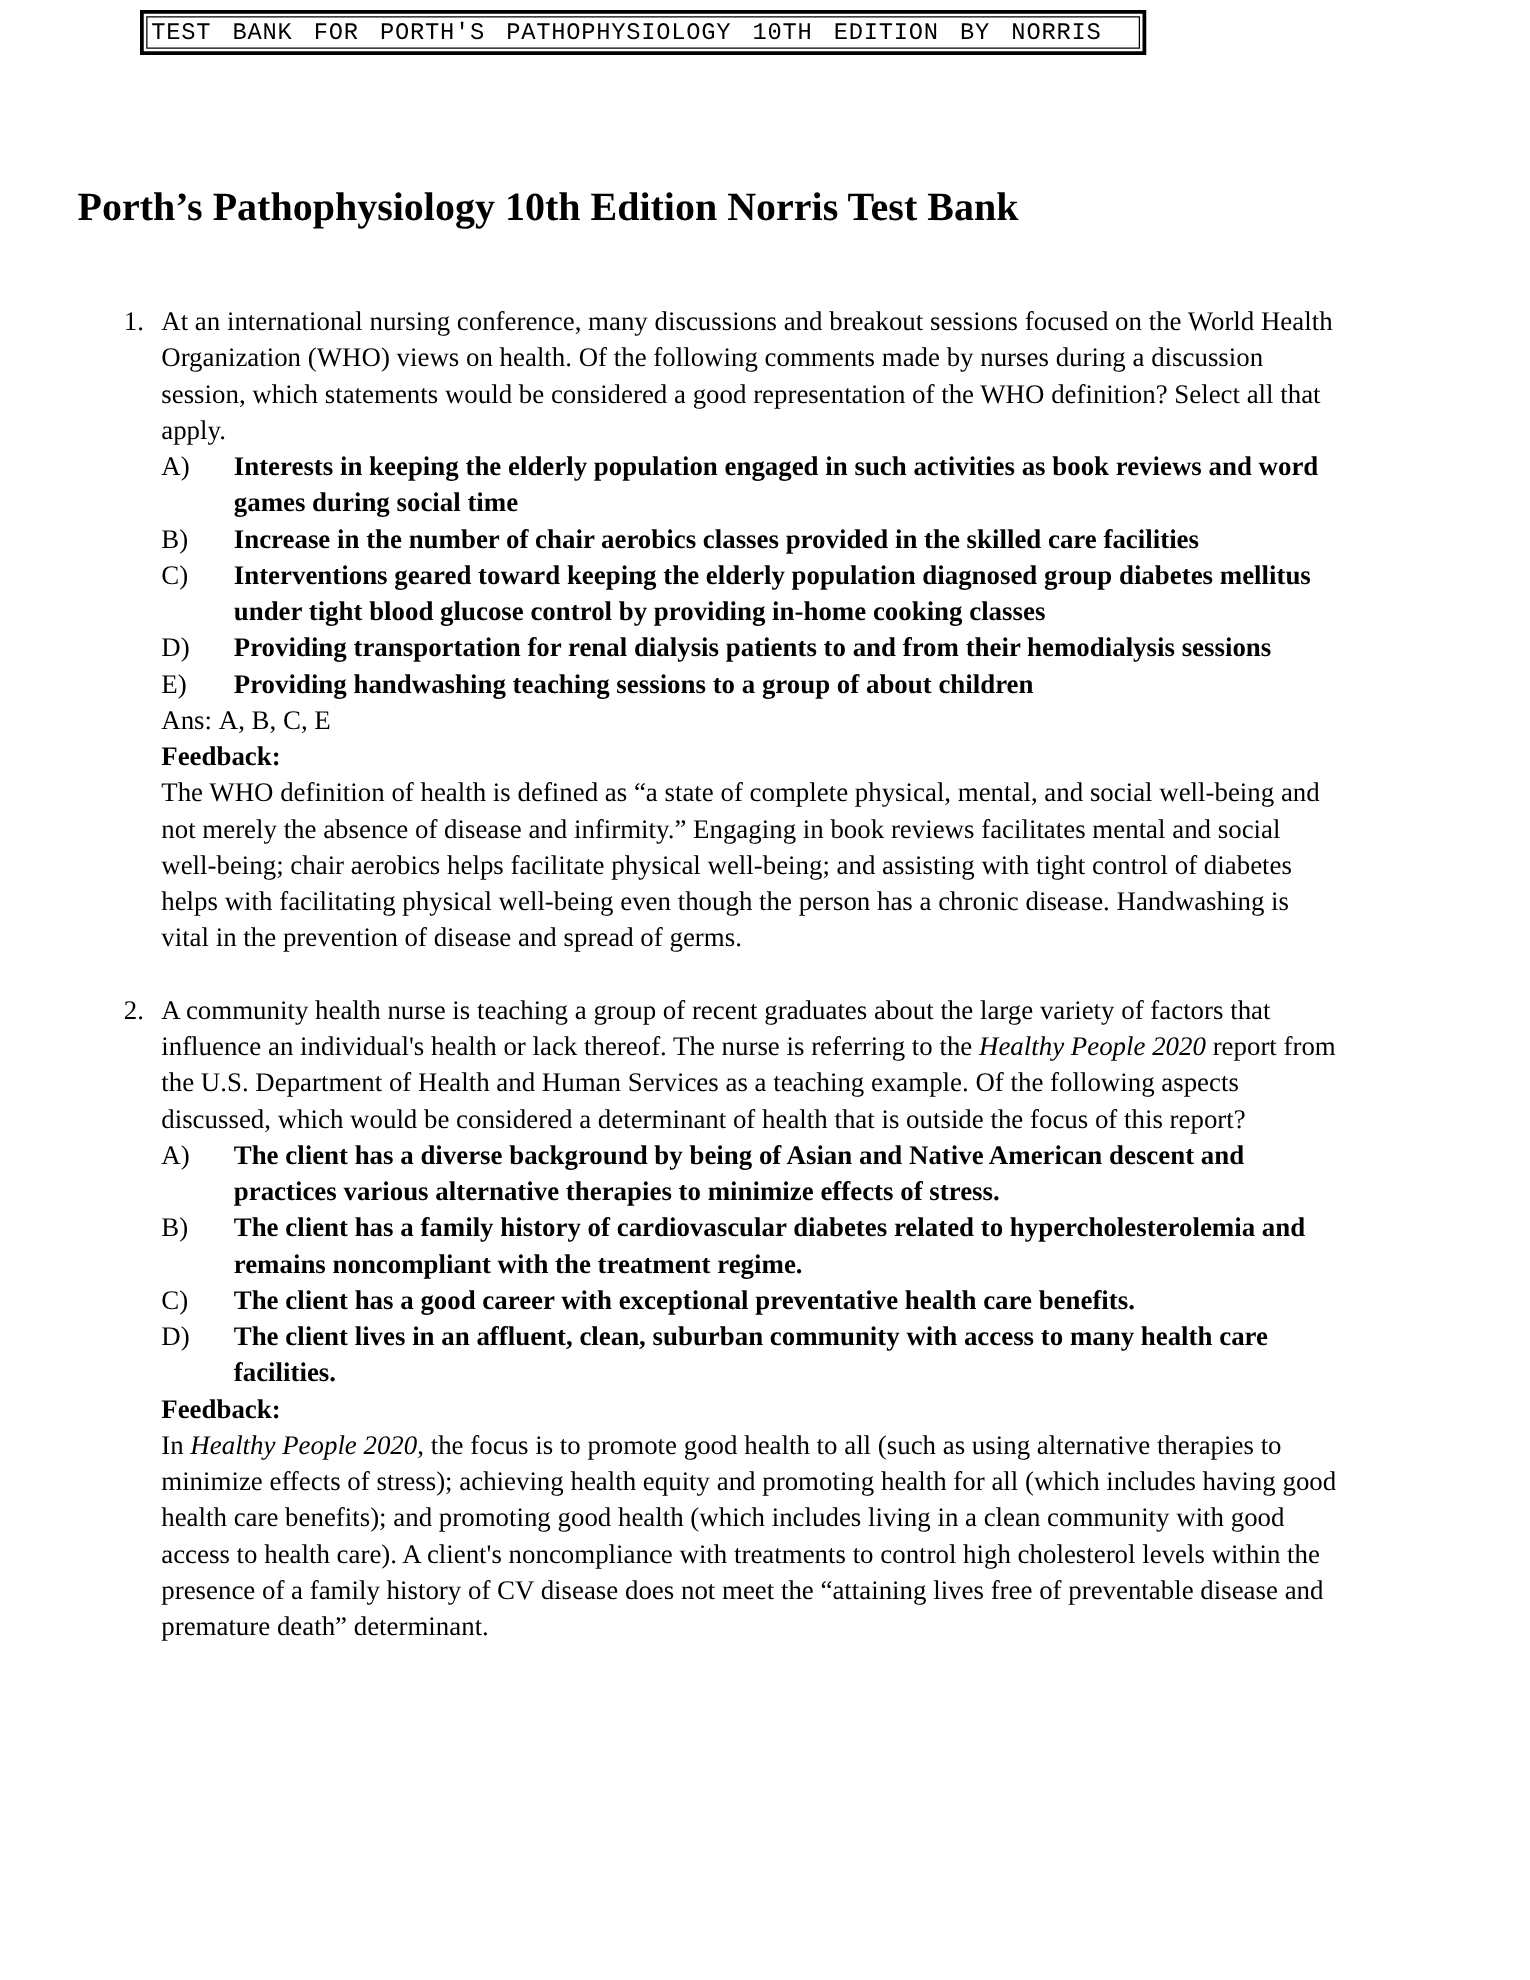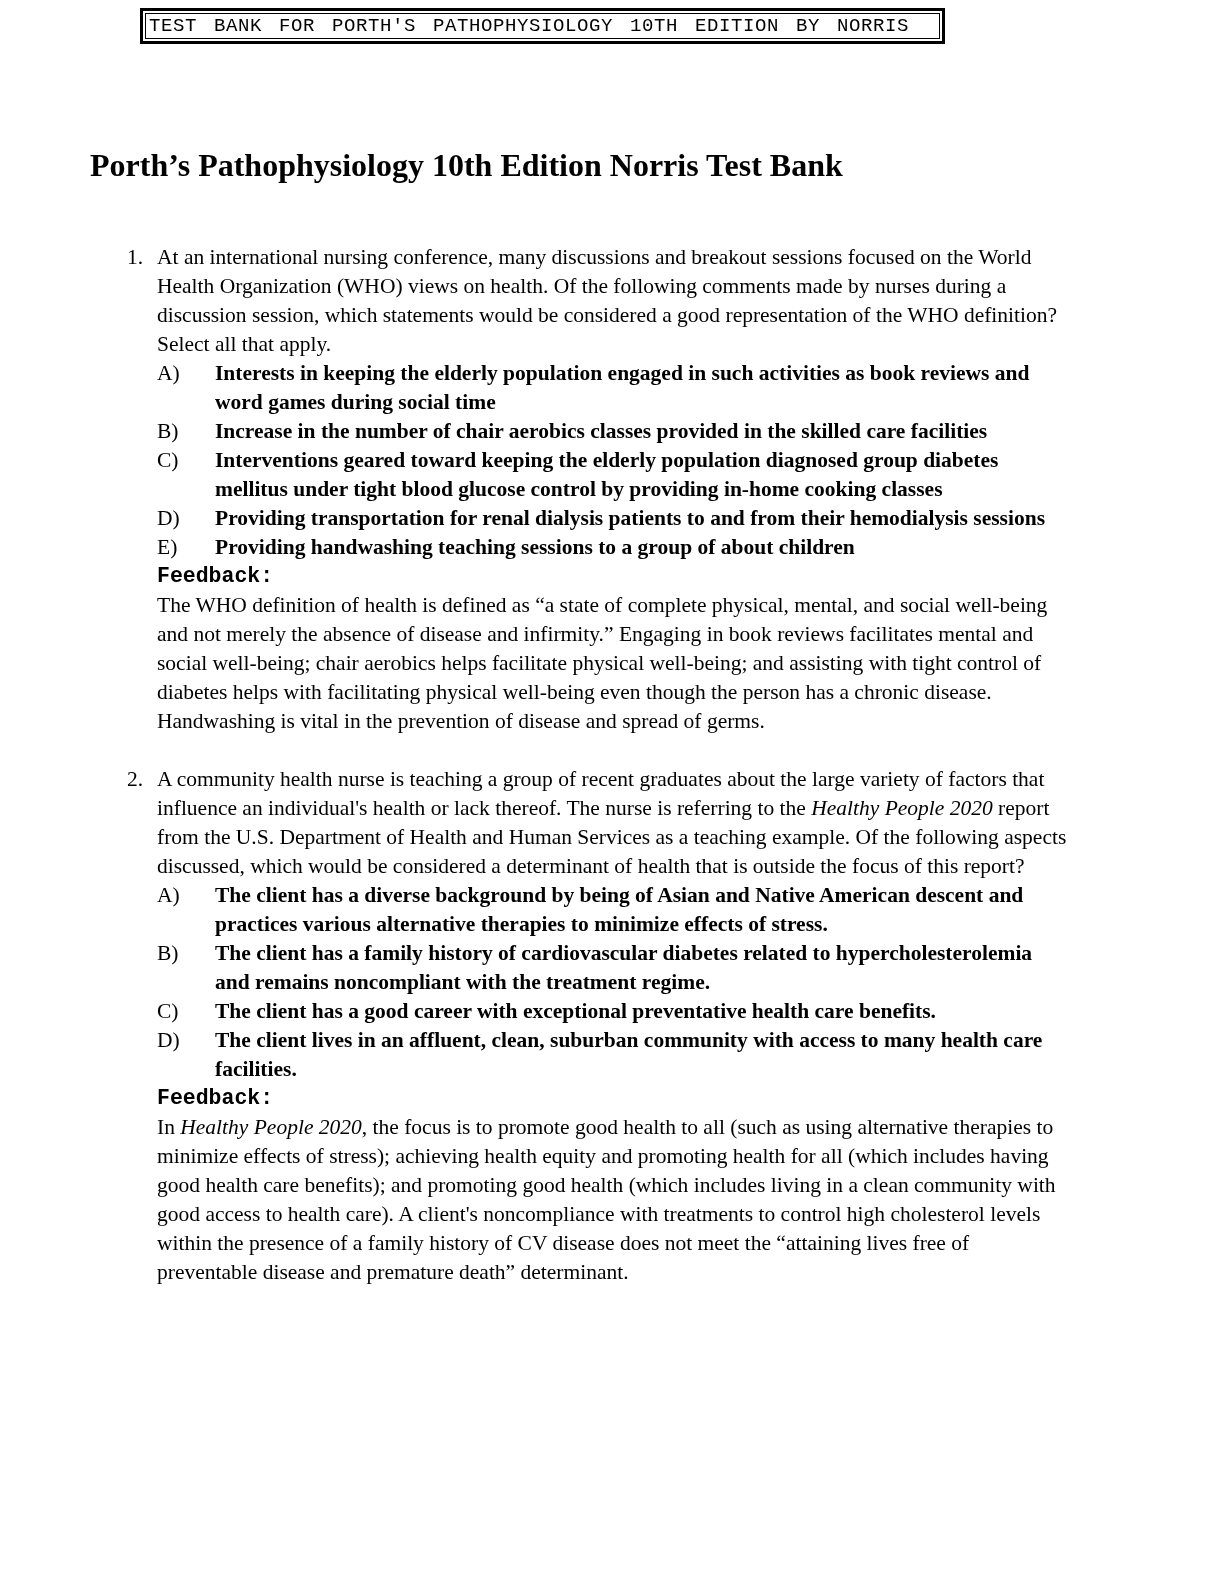--- a/index.html
+++ b/index.html
@@ -10,21 +10,21 @@
     color: #000000;
     font-family: "Liberation Serif", serif;
     font-size: 21.5px;
     line-height: 29px;
     overflow: hidden;
   }
   .page {
     box-sizing: border-box;
     width: 1224px;
     height: 1284px;
-    padding: 8px 153px 0 90px;
+    padding: 8px 153px 0 62px;
   }
   
   .banner-outer {
     box-sizing: border-box;
     width: 805px;
     margin-left: 50px;
     border: 3px solid #000;
     padding: 2px;
   }
   .banner-inner {
@@ -50,21 +50,21 @@
   .qnum {
     box-sizing: border-box;
     flex: none;
     width: 67px;
     padding-left: 37px;
   }
   .qbody { flex: 1; min-width: 0; }
   .option { display: flex; }
   .opt-letter { flex: none; width: 58px; }
   .opt-text { flex: 1; min-width: 0; font-weight: bold; }
-  .feedback-label { font-weight: bold; font-family: Liberation Mono, monospace; }
+  .feedback-label { font-weight: bold; }
   i { font-style: italic; }
 </style>
 </head>
 <body>
 
 <div class="page">
 
   <div class="banner-outer">
     <div class="banner-inner">TEST BANK FOR PORTH'S PATHOPHYSIOLOGY 10TH EDITION BY NORRIS</div>
   </div>
@@ -91,20 +91,21 @@
             </div>
             <div class="option">
               <div class="opt-letter">D)</div>
               <div class="opt-text">Providing transportation for renal dialysis patients to and from their hemodialysis sessions</div>
             </div>
             <div class="option">
               <div class="opt-letter">E)</div>
               <div class="opt-text">Providing handwashing teaching sessions to a group of about children</div>
             </div>
           </div>
+          <div class="ans-line"><span>Ans:</span><span>&nbsp;A, B, C, E</span></div>
           <div class="feedback-label">Feedback:</div>
           <div class="feedback"><span>The WHO definition of health is defined as “a state of complete physical, mental, and social well-being and not merely the absence of disease and infirmity.” Engaging in book reviews facilitates mental and social well-being; chair aerobics helps facilitate physical well-being; and assisting with tight control of diabetes helps with facilitating physical well-being even though the person has a chronic disease. Handwashing is vital in the prevention of disease and spread of germs.</span></div>
         </div>
       </div>
       <div class="question">
         <div class="qnum">2.</div>
         <div class="qbody">
           <div class="stem"><span>A community health nurse is teaching a group of recent graduates about the large variety of factors that influence an individual's health or lack thereof. The nurse is referring to the </span><i>Healthy People 2020</i><span> report from the U.S. Department of Health and Human Services as a teaching example. Of the following aspects discussed, which would be considered a determinant of health that is outside the focus of this report?</span></div>
           <div class="options">
             <div class="option">

